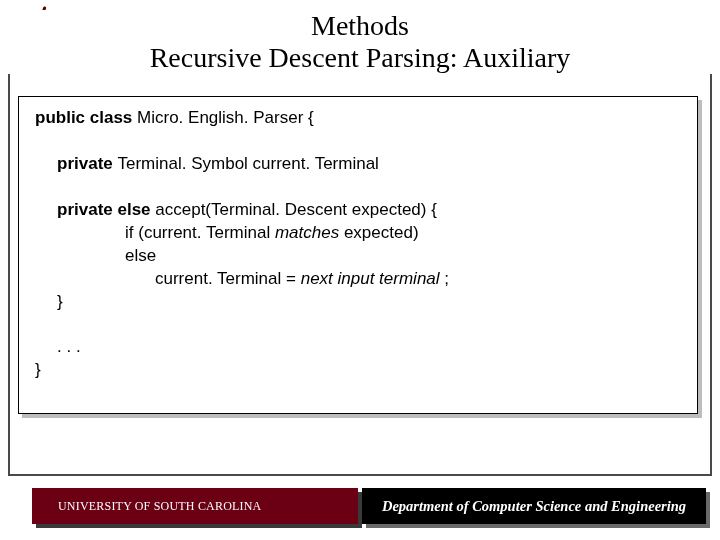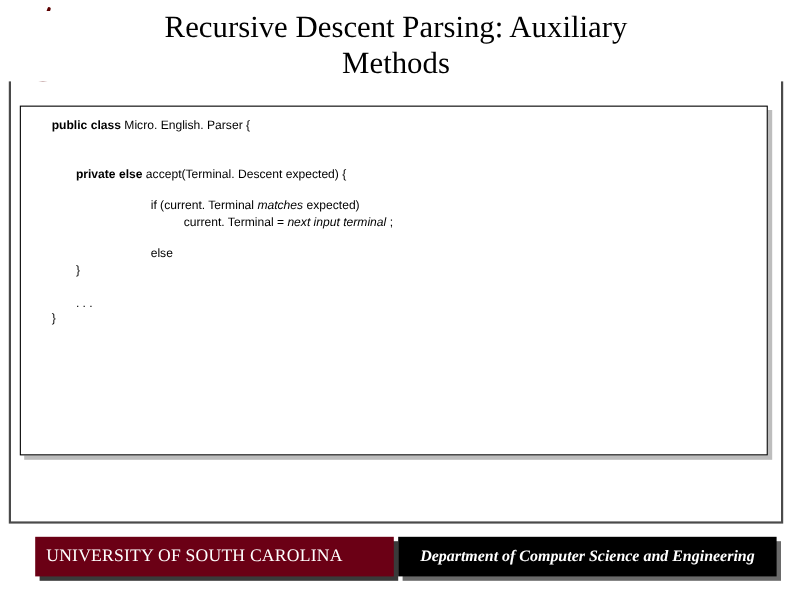--- a/index.html
+++ b/index.html
@@ -116,52 +116,52 @@
     background: #bdbdbd;
   }
   .code-box {
     position: absolute;
     top: 96px;
     left: 18px;
     right: 22px;
     height: 318px;
     background: #ffffff;
     border: 1.5px solid #000;
-    padding: 10px 28px;
-    font-size: 11px;
+    padding: 10px 16px;
+    font-size: 17px;
     line-height: 1.35;
     color: #000;
   }
   .code-box .bold { font-weight: bold; }
   .code-box .italic { font-style: italic; }
   .code-box .line { white-space: pre; }
   .indent1 { padding-left: 22px; display: inline-block; }
-  .indent2 { padding-left: 90px; display: inline-block; margin-top: 14px; }
+  .indent2 { padding-left: 90px; display: inline-block; }
   .indent3 { padding-left: 120px; display: inline-block; }
   .footer-left-shadow {
     position: absolute;
     left: 36px;
     bottom: 12px;
     width: 326px;
     height: 36px;
     background: #3a3a3a;
   }
   .footer-left {
     position: absolute;
     left: 32px;
     bottom: 16px;
     width: 326px;
     height: 36px;
     background: #6b0015;
     color: #fff;
     font-family: "Times New Roman", Times, serif;
-    font-size: 16px;
+    font-size: 12px;
     display: flex;
     align-items: center;
-    padding-left: 10px;
+    padding-left: 26px;
     letter-spacing: 0.2px;
   }
   .footer-right-shadow {
     position: absolute;
     right: 10px;
     bottom: 12px;
     width: 344px;
     height: 36px;
     background: #6a6a6a;
   }
@@ -200,33 +200,34 @@
   </div>
   <div class="logo-gates">
       <i></i>
       <i></i>
       <i></i>
     </div>
   <div class="logo-ring">1801</div>
 </div>
 
 <div class="header">
+  <div>Methods</div>
   <div>Recursive Descent Parsing: Auxiliary</div>
-  <div>Methods</div>
 </div>
 
 <div class="code-box-shadow"></div>
 <div class="code-box">
   <div class="line"><span class="bold">public class </span><span>Micro. English. Parser {</span></div>
   <div class="line">&nbsp;</div>
+  <div class="line"><span class="indent1"><span class="bold">private </span><span>Terminal. Symbol current. Terminal</span></span></div>
   <div class="line">&nbsp;</div>
   <div class="line"><span class="indent1"><span class="bold">private else </span><span>accept(Terminal. Descent expected) {</span></span></div>
   <div class="line"><span class="indent2"><span>if (current. Terminal </span><span class="italic">matches</span><span> expected)</span></span></div>
+  <div class="line"><span class="indent2">else</span></div>
   <div class="line"><span class="indent3"><span>current. Terminal = </span><span class="italic">next input terminal</span><span> ;</span></span></div>
-  <div class="line"><span class="indent2">else</span></div>
   <div class="line"><span class="indent1">}</span></div>
   <div class="line">&nbsp;</div>
   <div class="line"><span class="indent1">. . .</span></div>
   <div class="line"><span>}</span></div>
 </div>
 
 <div class="footer-left-shadow"></div>
 <div class="footer-left">UNIVERSITY OF SOUTH CAROLINA</div>
 
 <div class="footer-right-shadow"></div>

